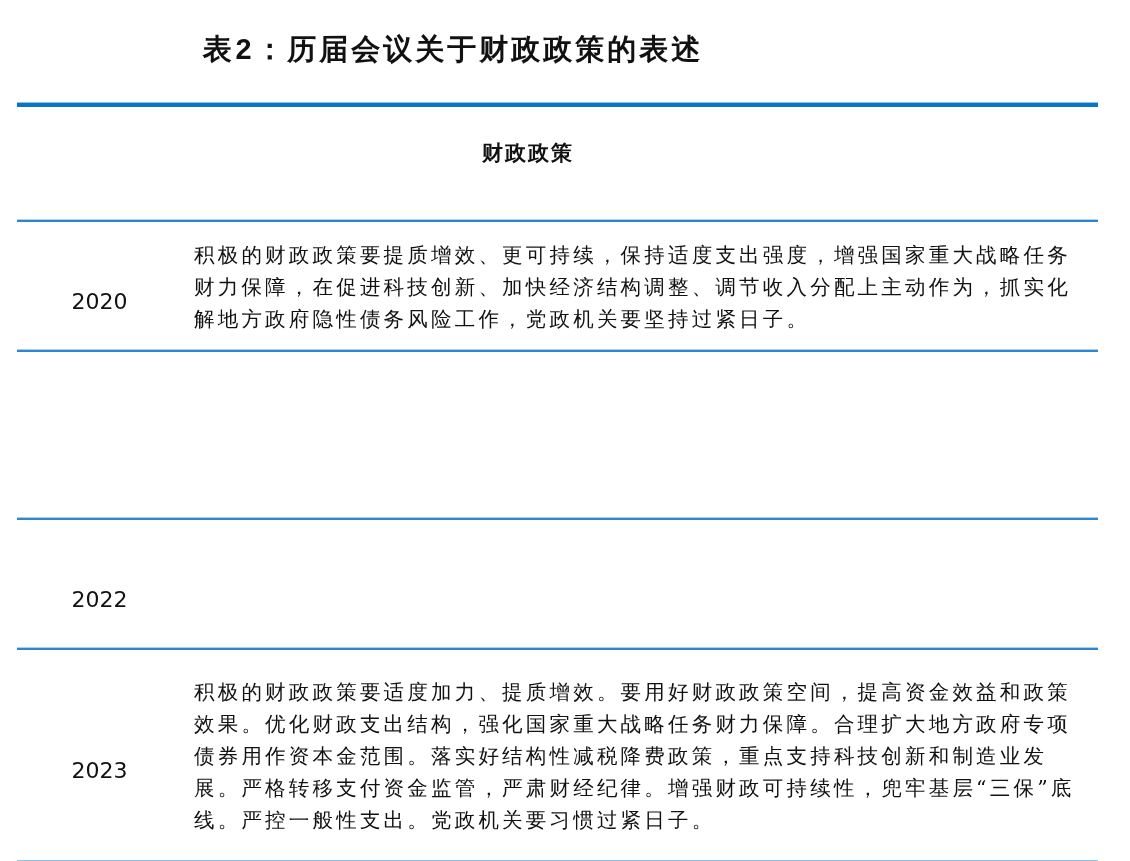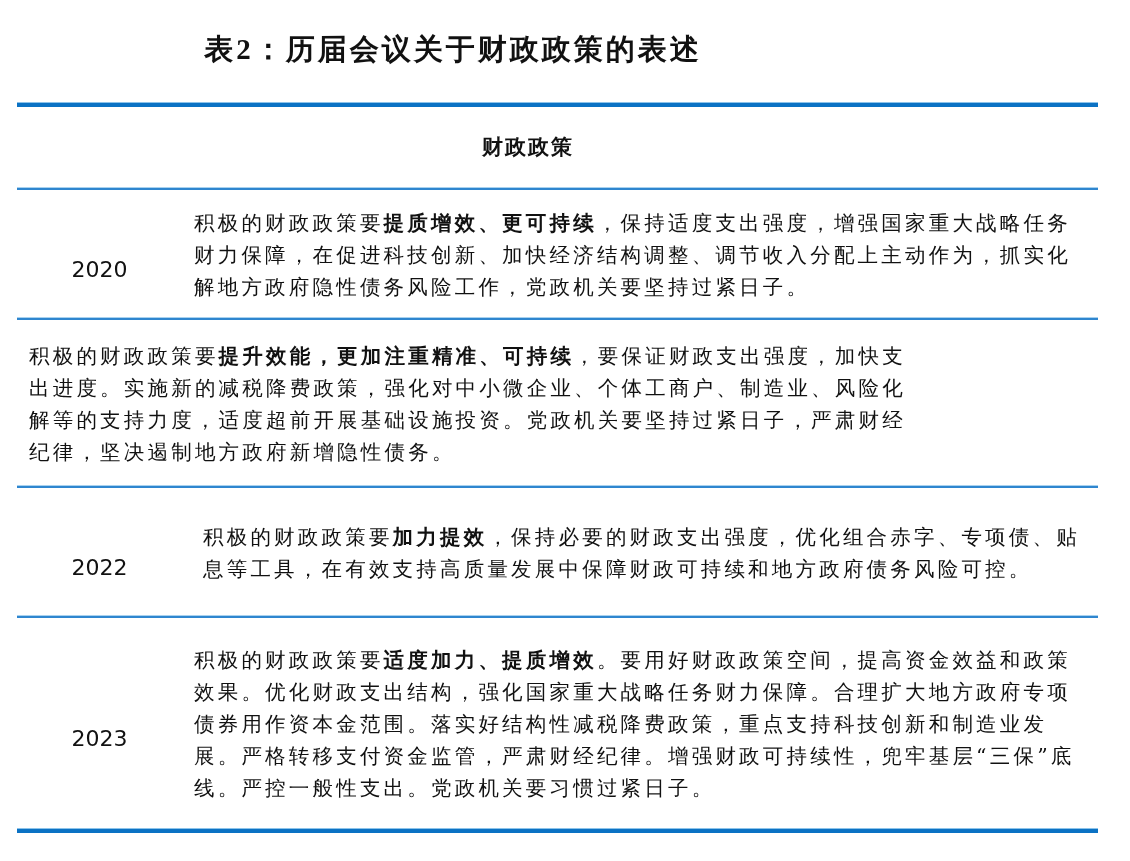--- a/index.html
+++ b/index.html
@@ -17,42 +17,43 @@
     }
     .title {
       position: absolute;
       top: 30px;
       left: 0;
       width: 906px;
       text-align: center;
       font-size: 29px;
       font-weight: bold;
       letter-spacing: 3px;
-      font-family: Liberation Serif, serif;
+      font-family: Liberation Mono, monospace;
     }
     .table {
       position: absolute;
       left: 17px;
       top: 102px;
       width: 1081px;
     }
     .rule-thick {
       height: 4px;
       background: #0b72c4;
       border-top: 1px solid #8cc3ea;
     }
     .rule-thin {
       height: 2px;
       background: #2f86cf;
       border-top: 1px solid #a9d2ef;
     }
     .header-row {
       height: 80px;
       display: flex;
-      align-items: center;
+      align-items: flex-start;
+      margin-top: 32px;
     }
     .header-row .year-col { width: 165px; }
     .header-row .text-col {
       flex: 1;
       text-align: center;
       font-size: 21px;
       font-weight: bold;
       letter-spacing: 2px;
       padding-right: 260px;
       padding-left: 0;
@@ -74,21 +75,21 @@
     }
     .row .text {
       width: 900px;
       font-size: 20.5px;
       line-height: 32px;
       letter-spacing: 3.2px;
       padding: 10px 0 8px 12px;
       box-sizing: border-box;
     }
     .row .text b {
-      font-weight: bold;
+      font-weight: normal;
     }
     .r2020 { height: 127px; }
     .r2021 { height: 165px; }
     .r2022 { height: 127px; gap: 9px; }
     .r2023 { height: 210px; }
   </style>
 </head>
 <body>
 
 <div class="title">表2：历届会议关于财政政策的表述</div>
@@ -104,28 +105,26 @@
   <div class="rule-thin"></div>
 
   <div class="row r2020">
     <div class="year">2020</div>
     <div class="text"><span>积极的财政政策要</span><b>提质增效、更可持续</b><span>，保持适度支出强度，增强国家重大战略任务财力保障，在促进科技创新、加快经济结构调整、调节收入分配上主动作为，抓实化解地方政府隐性债务风险工作，党政机关要坚持过紧日子。</span></div>
   </div>
 
   <div class="rule-thin"></div>
 
   <div class="row r2021">
-    <div class="text"><span>积极的财政政策要</span><b>提升效能，更加注重精准、可持续</b><span>，要保证财政支出强度，加快支出进度。实施新的减税降费政策，强化对中小微企业、个体工商户、制造业、风险化解等的支持力度，适度超前开展基础设施投资。党政机关要坚持过紧日子，严肃财经纪律，坚决遏制地方政府新增隐性债务。</span></div>
   </div>
 
   <div class="rule-thin"></div>
 
   <div class="row r2022">
     <div class="year">2022</div>
-    <div class="text"><span>积极的财政政策要</span><b>加力提效</b><span>，保持必要的财政支出强度，优化组合赤字、专项债、贴息等工具，在有效支持高质量发展中保障财政可持续和地方政府债务风险可控。</span></div>
   </div>
 
   <div class="rule-thin"></div>
 
   <div class="row r2023">
     <div class="year">2023</div>
     <div class="text"><span>积极的财政政策要</span><b>适度加力、提质增效</b><span>。要用好财政政策空间，提高资金效益和政策效果。优化财政支出结构，强化国家重大战略任务财力保障。合理扩大地方政府专项债券用作资本金范围。落实好结构性减税降费政策，重点支持科技创新和制造业发展。严格转移支付资金监管，严肃财经纪律。增强财政可持续性，兜牢基层“三保”底线。严控一般性支出。党政机关要习惯过紧日子。</span></div>
   </div>
 
   <div class="rule-thick"></div>

